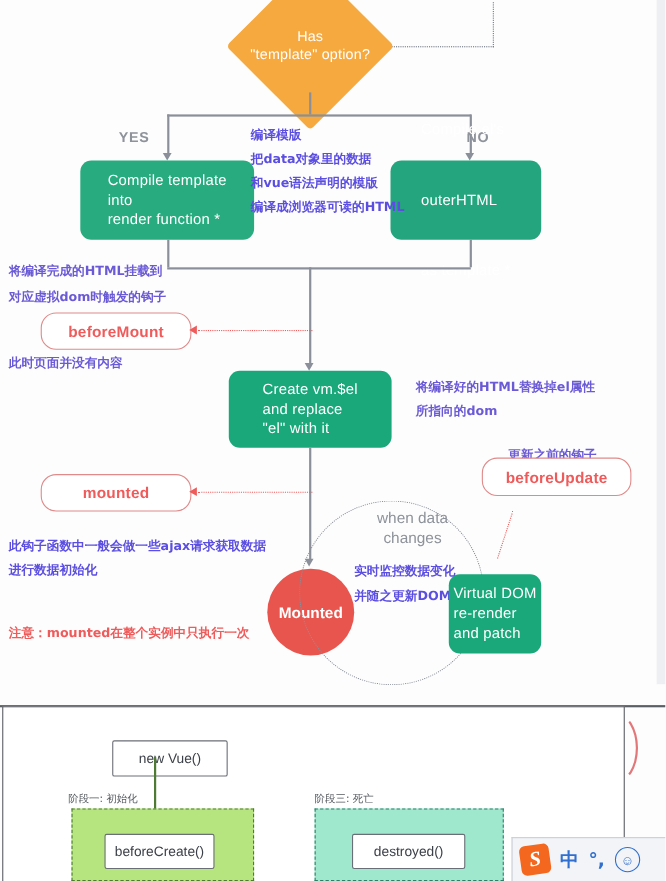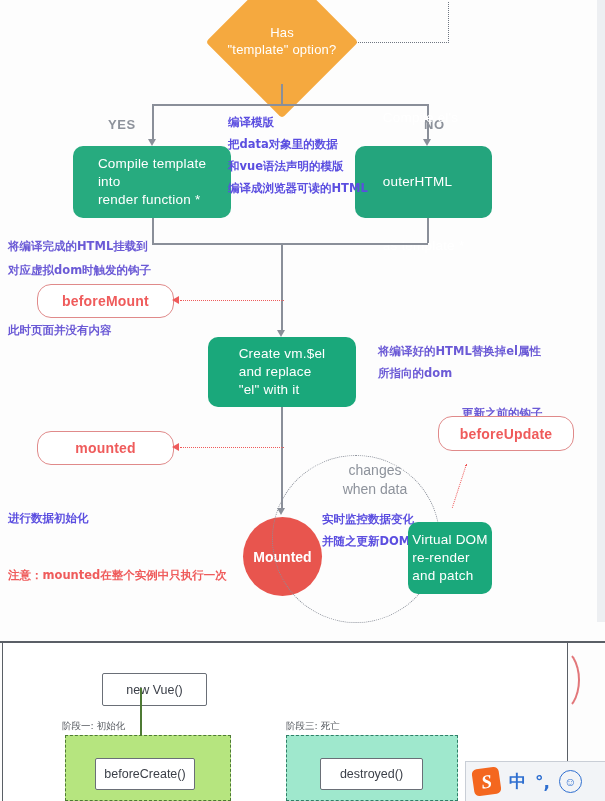--- a/index.html
+++ b/index.html
@@ -195,30 +195,31 @@
 
   <div class="vline" style="left:281px;top:407px;height:104px;"></div>
   <div class="arrowdown" style="left:277px;top:508px;"></div>
 
   <div class="hookbox" style="left:37px;top:431px;width:135px;height:32px;">
     <span>mounted</span>
   </div>
   <div class="dashh red" style="left:180px;top:447px;width:104px;"></div>
   <div class="arrowleft" style="left:172px;top:443px;border-right-color:#ef5b5b;"></div>
 
+  <div class="cn blue" style="left:8px;top:488px;">此钩子函数中一般会做一些ajax请求获取数据</div>
   <div class="cn blue" style="left:8px;top:510px;">进行数据初始化</div>
   <div class="cn red" style="left:8px;top:532px;">注意：mounted在整个实例中只执行一次</div>
 
   <div class="circlenode" style="left:243px;top:517px;width:79px;height:79px;">
     <span>Mounted</span>
   </div>
 
   <div class="whendata" style="left:320px;top:461px;width:110px;">
+    <div>when data</div>
     <div>changes</div>
-    <div>when data</div>
   </div>
 
   <div style="position:absolute;left:272px;top:455px;width:166px;height:166px;
               border:1.8px dotted #8a8f99;border-radius:50%;
               clip-path:polygon(0 0,100% 0,100% 100%,0 100%);"></div>
 
   <div class="cn blue" style="left:322px;top:511px;">实时监控数据变化</div>
   <div class="cn blue" style="left:322px;top:533px;">并随之更新DOM</div>
 
   <div class="greenbox teal" style="left:408px;top:522px;width:84px;height:72px;">

